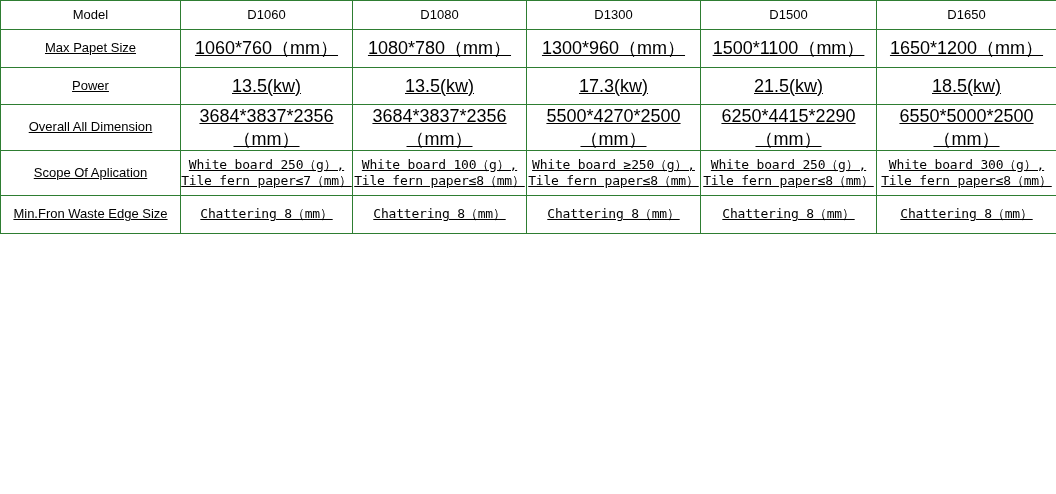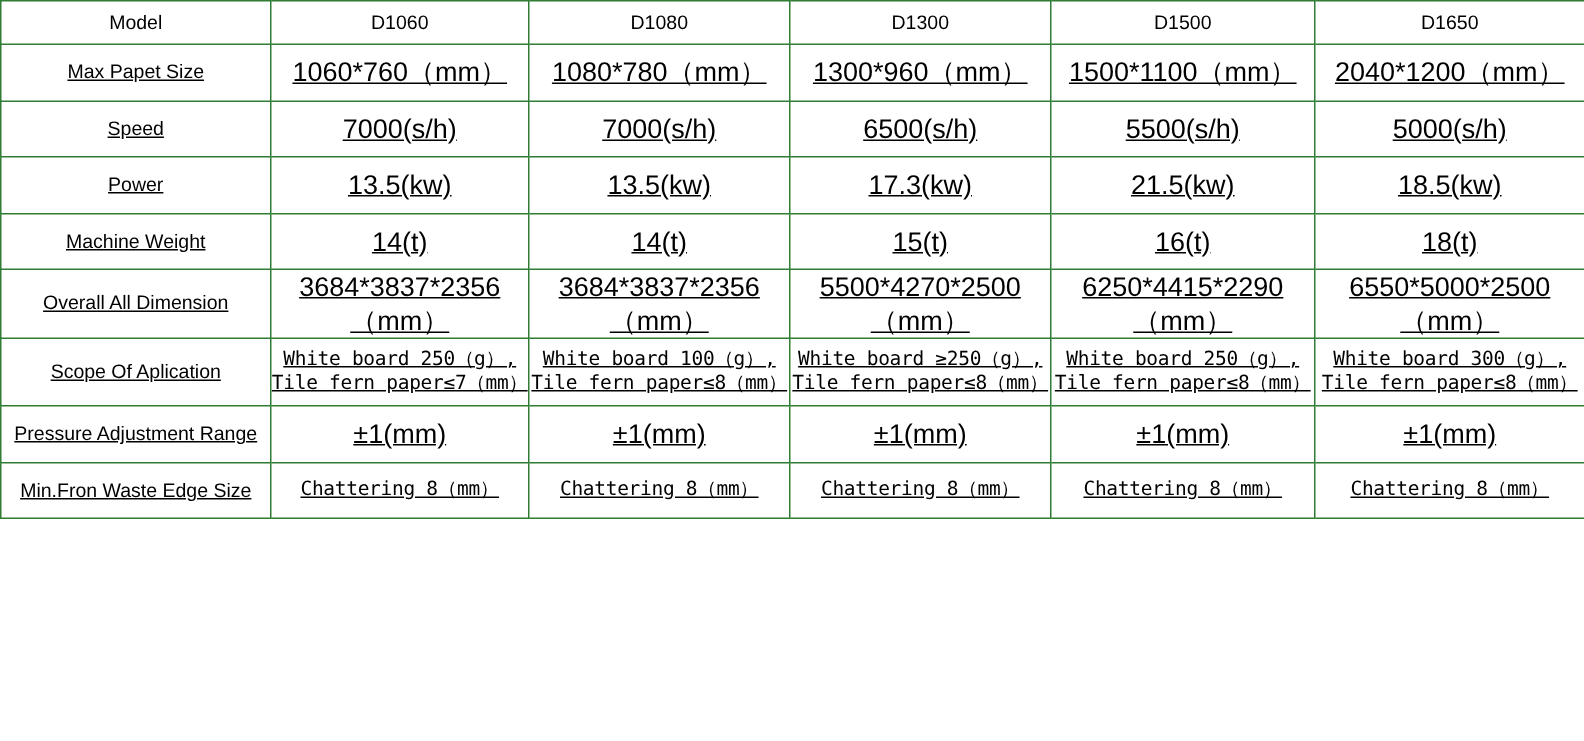--- a/index.html
+++ b/index.html
@@ -81,45 +81,29 @@
       <th>D1650</th>
     </tr>
   </thead>
   <tbody>
     <tr>
       <td class="label">Max Papet Size</td>
       <td class="val">1060*760（mm）</td>
       <td class="val">1080*780（mm）</td>
       <td class="val">1300*960（mm）</td>
       <td class="val">1500*1100（mm）</td>
-      <td class="val">2040*1200（mm）</td>
-    </tr>
-    <tr>
-      <td class="label">Speed</td>
-      <td class="val">7000(s/h)</td>
-      <td class="val">7000(s/h)</td>
-      <td class="val">6500(s/h)</td>
-      <td class="val">5500(s/h)</td>
-      <td class="val">5000(s/h)</td>
+      <td class="val">1650*1200（mm）</td>
     </tr>
     <tr>
       <td class="label">Power</td>
       <td class="val">13.5(kw)</td>
       <td class="val">13.5(kw)</td>
       <td class="val">17.3(kw)</td>
       <td class="val">21.5(kw)</td>
       <td class="val">18.5(kw)</td>
-    </tr>
-    <tr>
-      <td class="label">Machine Weight</td>
-      <td class="val">14(t)</td>
-      <td class="val">14(t)</td>
-      <td class="val">15(t)</td>
-      <td class="val">16(t)</td>
-      <td class="val">18(t)</td>
     </tr>
     <tr>
       <td class="label">Overall All Dimension</td>
       <td class="val">3684*3837*2356（mm）</td>
       <td class="val">3684*3837*2356（mm）</td>
       <td class="val">5500*4270*2500（mm）</td>
       <td class="val">6250*4415*2290（mm）</td>
       <td class="val">6550*5000*2500（mm）</td>
     </tr>
     <tr class="tall">
@@ -139,28 +123,20 @@
       <td class="mono">
         <span class="ln">White board 250（g）,</span>
         <span class="ln">Tile fern paper≤8（mm）</span>
       </td>
       <td class="mono">
         <span class="ln">White board 300（g）,</span>
         <span class="ln">Tile fern paper≤8（mm）</span>
       </td>
     </tr>
     <tr>
-      <td class="label">Pressure Adjustment Range</td>
-      <td class="val">±1(mm)</td>
-      <td class="val">±1(mm)</td>
-      <td class="val">±1(mm)</td>
-      <td class="val">±1(mm)</td>
-      <td class="val">±1(mm)</td>
-    </tr>
-    <tr>
       <td class="label">Min.Fron Waste Edge Size</td>
       <td class="mono">Chattering 8（mm）</td>
       <td class="mono">Chattering 8（mm）</td>
       <td class="mono">Chattering 8（mm）</td>
       <td class="mono">Chattering 8（mm）</td>
       <td class="mono">Chattering 8（mm）</td>
     </tr>
   </tbody>
 </table>
 

